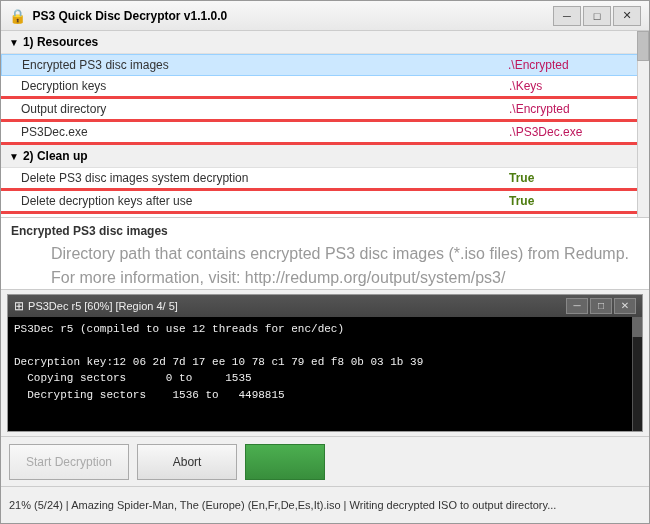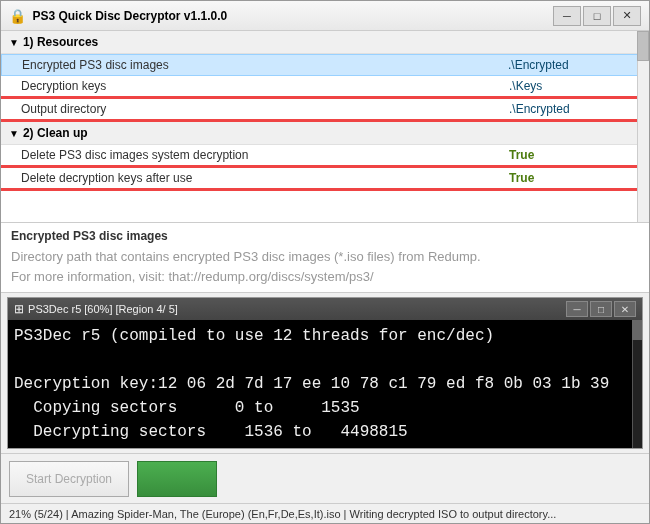--- a/index.html
+++ b/index.html
@@ -113,21 +113,21 @@
     }
     .settings-row.selected {
       background: #cce8ff;
       border: 1px solid #99d1ff;
     }
     .settings-label {
       color: #333;
       flex: 1;
     }
     .settings-value {
-      color: #0c4a6e;
+      color: #be185d;
       min-width: 120px;
     }
     .settings-value.bold-black {
       color: #4d7c0f;
       font-weight: bold;
     }
 
     
     .info-panel {
       background: white;
@@ -135,22 +135,23 @@
       padding: 6px 10px;
       min-height: 70px;
     }
     .info-title {
       font-weight: bold;
       color: #333;
       margin-bottom: 4px;
     }
     .info-desc {
       color: #999;
-      font-size: 13px;
+      font-size: 16px;
       line-height: 1.5;
+      margin-left: 40px;
     }
 
     
     .terminal-container {
       margin: 4px 6px;
       border: 1px solid #999;
       background: #000;
       display: flex;
       flex-direction: column;
       height: 155px;
@@ -187,21 +188,21 @@
       align-items: center;
       justify-content: center;
       font-size: 10px;
       color: #ddd;
     }
     .terminal-content {
       flex: 1;
       padding: 4px 6px;
       color: #eee;
       font-family: 'Courier New', Courier, monospace;
-      font-size: 16px;
+      font-size: 11px;
       line-height: 1.5;
       overflow: hidden;
       position: relative;
     }
     .terminal-scrollbar {
       position: absolute;
       right: 0;
       top: 0;
       bottom: 0;
       width: 10px;
@@ -249,21 +250,21 @@
       min-width: 80px;
     }
 
     
     .status-bar {
       background: #f0f0f0;
       border-top: 1px solid #ccc;
       padding: 3px 8px;
       font-size: 11px;
       color: #333;
-      height: 20px;
+      height: 37px;
       display: flex;
       align-items: center;
     }
   </style>
 </head>
 <body>
 
 <div class="window">
 
   <div class="title-bar">
@@ -295,39 +296,43 @@
         <span class="settings-value">.\Encrypted</span>
       </div>
       <div class="settings-row">
         <span class="settings-label">Decryption keys</span>
         <span class="settings-value">.\Keys</span>
       </div>
       <div class="settings-row">
         <span class="settings-label">Output directory</span>
         <span class="settings-value">.\Encrypted</span>
       </div>
+      <div class="settings-row">
+        <span class="settings-label">PS3Dec.exe</span>
+        <span class="settings-value">.\PS3Dec.exe</span>
+      </div>
 
       <div class="section-header">
         <span class="chevron">▼</span>
         <span>2) Clean up</span>
       </div>
       <div class="settings-row">
         <span class="settings-label">Delete PS3 disc images system decryption</span>
         <span class="settings-value bold-black">True</span>
       </div>
       <div class="settings-row">
         <span class="settings-label">Delete decryption keys after use</span>
         <span class="settings-value bold-black">True</span>
       </div>
     </div>
 
     <div class="info-panel">
       <div class="info-title">Encrypted PS3 disc images</div>
       <div class="info-desc">Directory path that contains encrypted PS3 disc images (*.iso files) from Redump.</div>
-      <div class="info-desc">For more information, visit: that://redump.org/discs/system/ps3/</div>
+      <div class="info-desc">For more information, visit: http://redump.org/output/system/ps3/</div>
     </div>
 
     <div class="terminal-container">
       <div class="terminal-title-bar">
         <div class="terminal-title-left">
           <span class="terminal-icon">⊞</span>
           <span>PS3Dec r5 [60%] [Region  4/ 5]</span>
         </div>
         <div class="terminal-controls">
           <button class="terminal-btn">─</button>
@@ -342,20 +347,21 @@
         <div>&nbsp; Copying sectors &nbsp;&nbsp;&nbsp;&nbsp; 0 to &nbsp;&nbsp;&nbsp; 1535</div>
         <div>&nbsp; Decrypting sectors &nbsp;&nbsp; 1536 to &nbsp; 4498815</div>
         <div class="terminal-scrollbar">
           <div class="terminal-scroll-thumb"></div>
         </div>
       </div>
     </div>
 
     <div class="button-bar">
       <button class="btn disabled">Start Decryption</button>
+      <button class="btn">Abort</button>
       <button class="btn green" style="cursor:default;"></button>
     </div>
   </div>
 
   <div class="status-bar">
     <span>21% (5/24) | Amazing Spider-Man, The (Europe) (En,Fr,De,Es,It).iso | Writing decrypted ISO to output directory...</span>
   </div>
 </div>
 
 </body></html>

